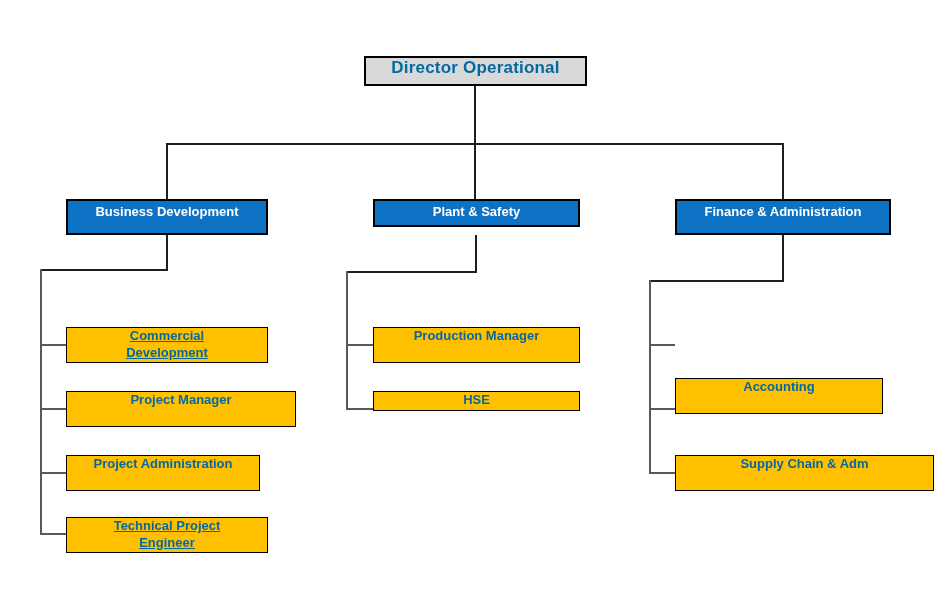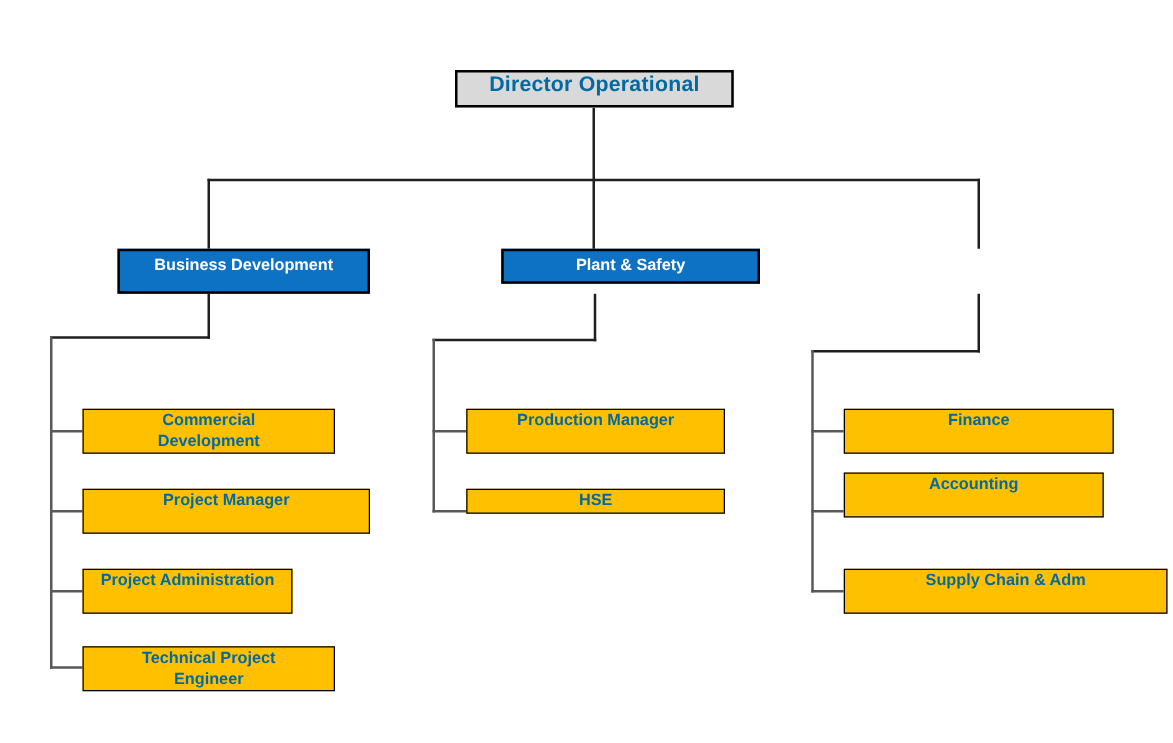--- a/index.html
+++ b/index.html
@@ -13,28 +13,28 @@
     position:absolute; box-sizing:border-box;
     display:flex; align-items:flex-start; justify-content:center;
     text-align:center; font-weight:bold; color:#0369a1;
   }
   .root {
     background:var(--root-fill,#d9d9d9); border:2px solid #000;
     font-size:17px; letter-spacing:0.2px;
   }
   .branch {
     background:var(--branch-fill,#0e72c4); border:2px solid #000;
-    color:#fff; font-size:13px; align-items:flex-start; padding-top:3px;margin-left:28px;
+    color:#fff; font-size:13px; align-items:flex-start; padding-top:3px;
   }
   .leaf {
     background:var(--leaf-fill,#ffc000); border:1.5px solid #000;
     font-size:13px; line-height:1.3;
   }
   .leaf .lbl { display:inline-block; }
-  .wrap-narrow .lbl { max-width:145px; }
+  .wrap-narrow .lbl { max-width:145px;text-decoration:underline; }
 </style>
 </head>
 <body>
 
 <div class="stage">
 
   <div class="ln" style="left:474px;top:86px;width:2px;height:113px"></div>
   <div class="ln" style="left:166px;top:143px;width:618px;height:2px"></div>
   <div class="ln" style="left:166px;top:143px;width:2px;height:56px"></div>
   <div class="ln" style="left:782px;top:143px;width:2px;height:56px"></div>
@@ -63,44 +63,44 @@
   <div class="node root" style="left:364px;top:56px;width:223px;height:30px">
     <span class="lbl">Director Operational</span>
   </div>
 
   <div class="node branch" style="left:66px;top:199px;width:202px;height:36px">
     <span class="lbl">Business Development</span>
   </div>
   <div class="node branch" style="left:373px;top:199px;width:207px;height:28px">
     <span class="lbl">Plant &amp; Safety</span>
   </div>
+  <div class="node branch" style="left:675px;top:199px;width:216px;height:36px">
+    <span class="lbl">Finance &amp; Administration</span>
+  </div>
 
   <div class="node leaf wrap-narrow" style="left:66px;top:327px;width:202px;height:36px">
     <span class="lbl">Commercial Development</span>
   </div>
   <div class="node leaf" style="left:66px;top:391px;width:230px;height:36px">
     <span class="lbl">Project Manager</span>
   </div>
-  <div class="node leaf" style="left:66px;top:455px;width:168px;height:36px">
+  <div class="node leaf" style="left:66px;top:455px;width:194px;height:36px">
     <span class="lbl">Project Administration</span>
   </div>
   <div class="node leaf wrap-narrow" style="left:66px;top:517px;width:202px;height:36px">
     <span class="lbl">Technical Project Engineer</span>
   </div>
 
   <div class="node leaf" style="left:373px;top:327px;width:207px;height:36px">
     <span class="lbl">Production Manager</span>
   </div>
   <div class="node leaf" style="left:373px;top:391px;width:207px;height:20px">
     <span class="lbl">HSE</span>
   </div>
 
-  <div class="node leaf" style="left:675px;top:327px;width:216px;height:36px">
-    <span class="lbl">Finance</span>
-  </div>
   <div class="node leaf" style="left:675px;top:378px;width:208px;height:36px">
     <span class="lbl">Accounting</span>
   </div>
   <div class="node leaf" style="left:675px;top:455px;width:259px;height:36px">
     <span class="lbl">Supply Chain &amp; Adm</span>
   </div>
 
 </div>
 
 </body></html>

